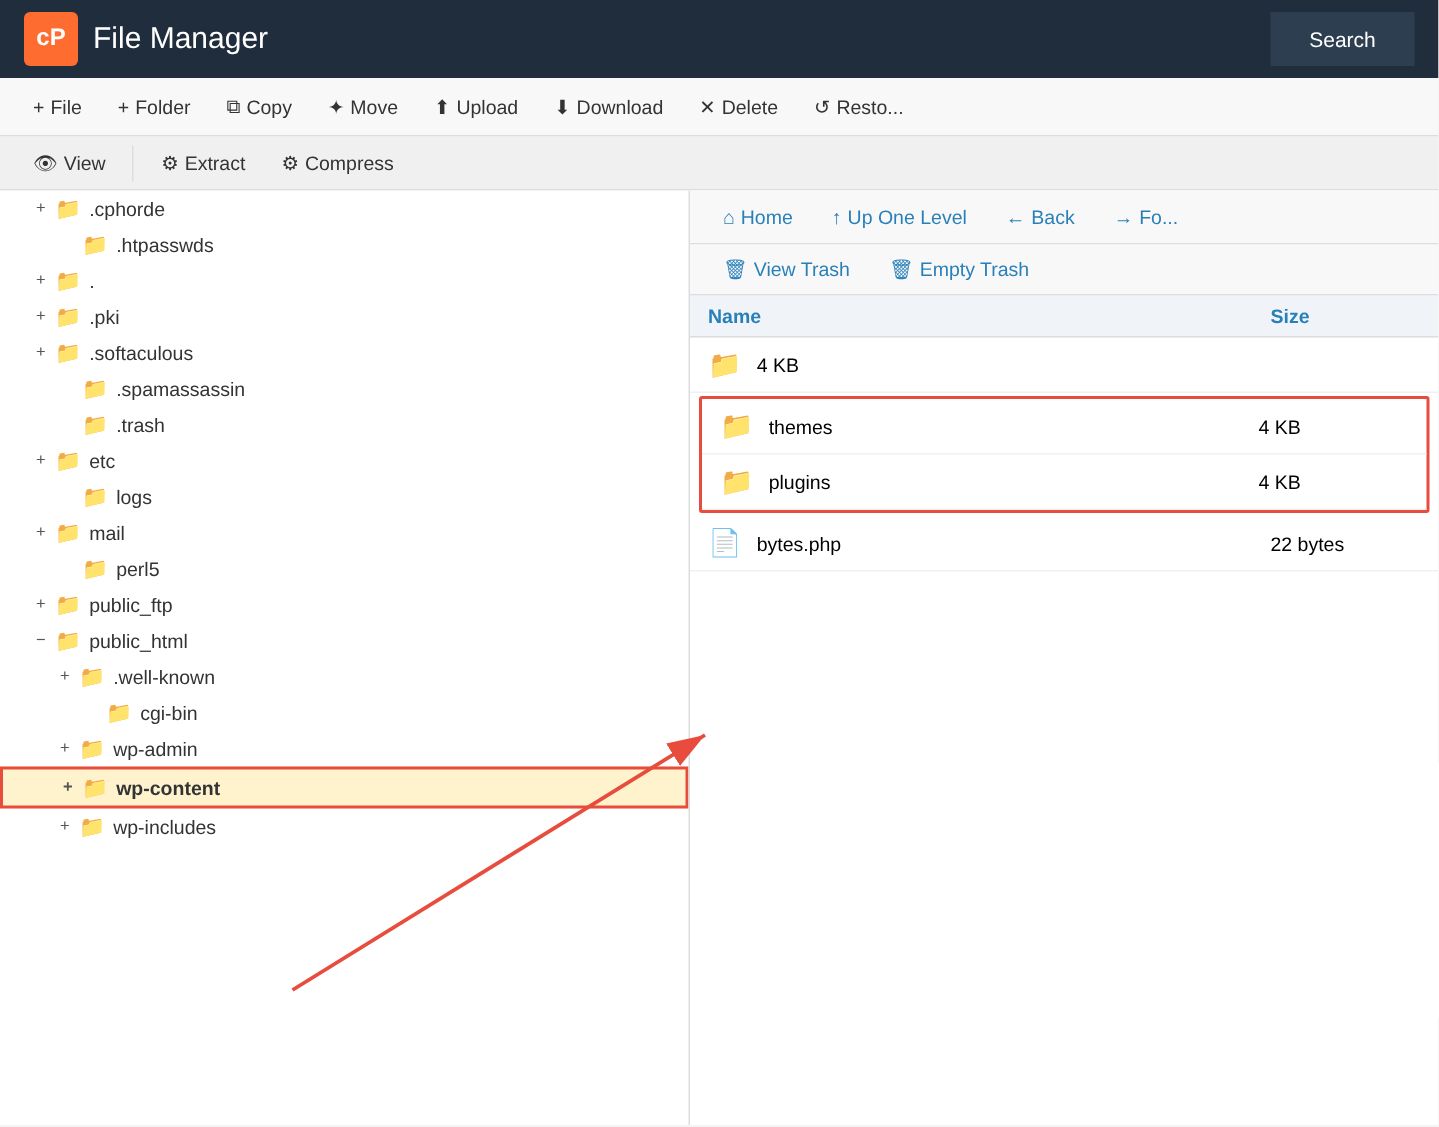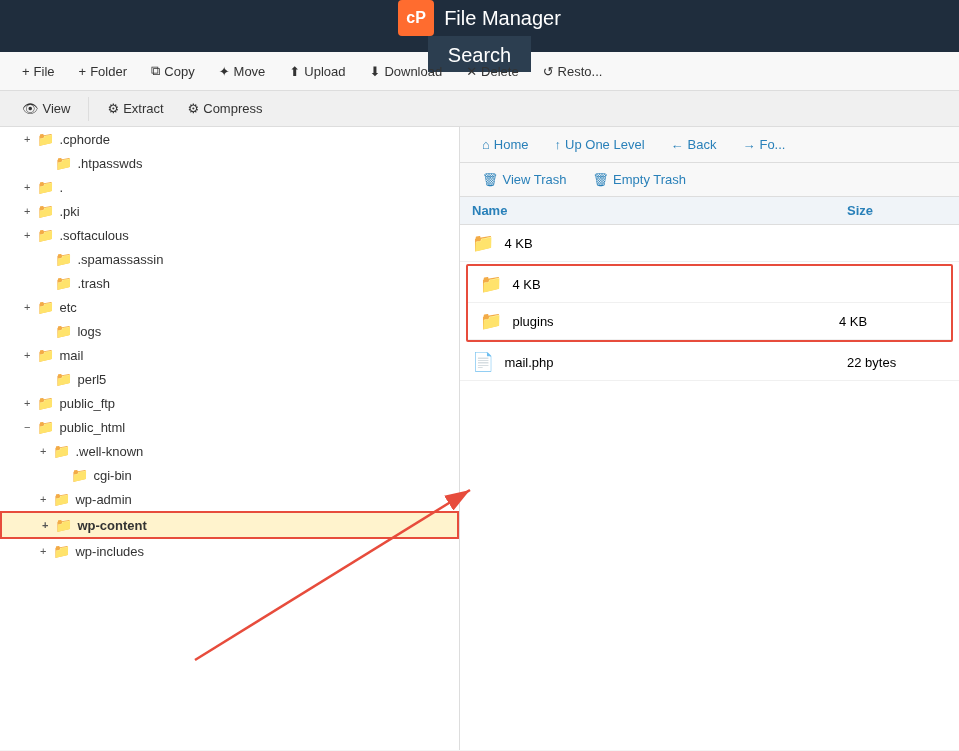--- a/index.html
+++ b/index.html
@@ -6,21 +6,20 @@
     body { font-family: 'Segoe UI', Tahoma, Geneva, Verdana, sans-serif; font-size: 13px; background: #f4f4f4; overflow: hidden; }
 
     
     .header {
       background: #1f2d3d;
       color: white;
       display: flex;
       align-items: center;
       height: 52px;
       padding: 0 16px;
-      flex-direction: column;
     }
     .header-logo {
       display: flex;
       align-items: center;
       gap: 10px;
       flex: 1;
     }
     .cpanel-icon {
       width: 36px;
       height: 36px;
@@ -36,21 +35,21 @@
     .header-title {
       font-size: 20px;
       font-weight: 300;
       color: white;
     }
     .header-search {
       background: #2c3e50;
       color: white;
       border: none;
       padding: 8px 20px;
-      font-size: 20px;
+      font-size: 14px;
       cursor: pointer;
       height: 36px;
       min-width: 96px;
     }
 
     
     .toolbar {
       background: #f8f8f8;
       border-bottom: 1px solid #ddd;
       padding: 6px 12px;
@@ -400,31 +399,32 @@
         </div>
 
         <div id="file-rows">
             <div class="file-row">
     <span class="file-icon folder-color">📁</span>
     <div class="col-size">4 KB</div>
   </div>
             <div style="border: 2.5px solid rgb(231, 76, 60); margin: 2px 6px; border-radius: 2px;">
               <div class="file-row">
     <span class="file-icon folder-color">📁</span>
+    <div class="col-name">themes</div>
     <div class="col-size">4 KB</div>
   </div>
               <div class="file-row">
     <span class="file-icon folder-color">📁</span>
     <div class="col-name">plugins</div>
     <div class="col-size">4 KB</div>
   </div>
             </div>
             <div class="file-row">
     <span class="file-icon" style="color:#5b7fad; font-size:18px;">📄</span>
-    <div class="col-name">mail.php</div>
+    <div class="col-name">bytes.php</div>
     <div class="col-size">22 bytes</div>
   </div>
           </div>
       </div>
     </div>
   </div>
 
   <svg class="annotation-layer" viewBox="0 0 959 751">
 
     <defs>

